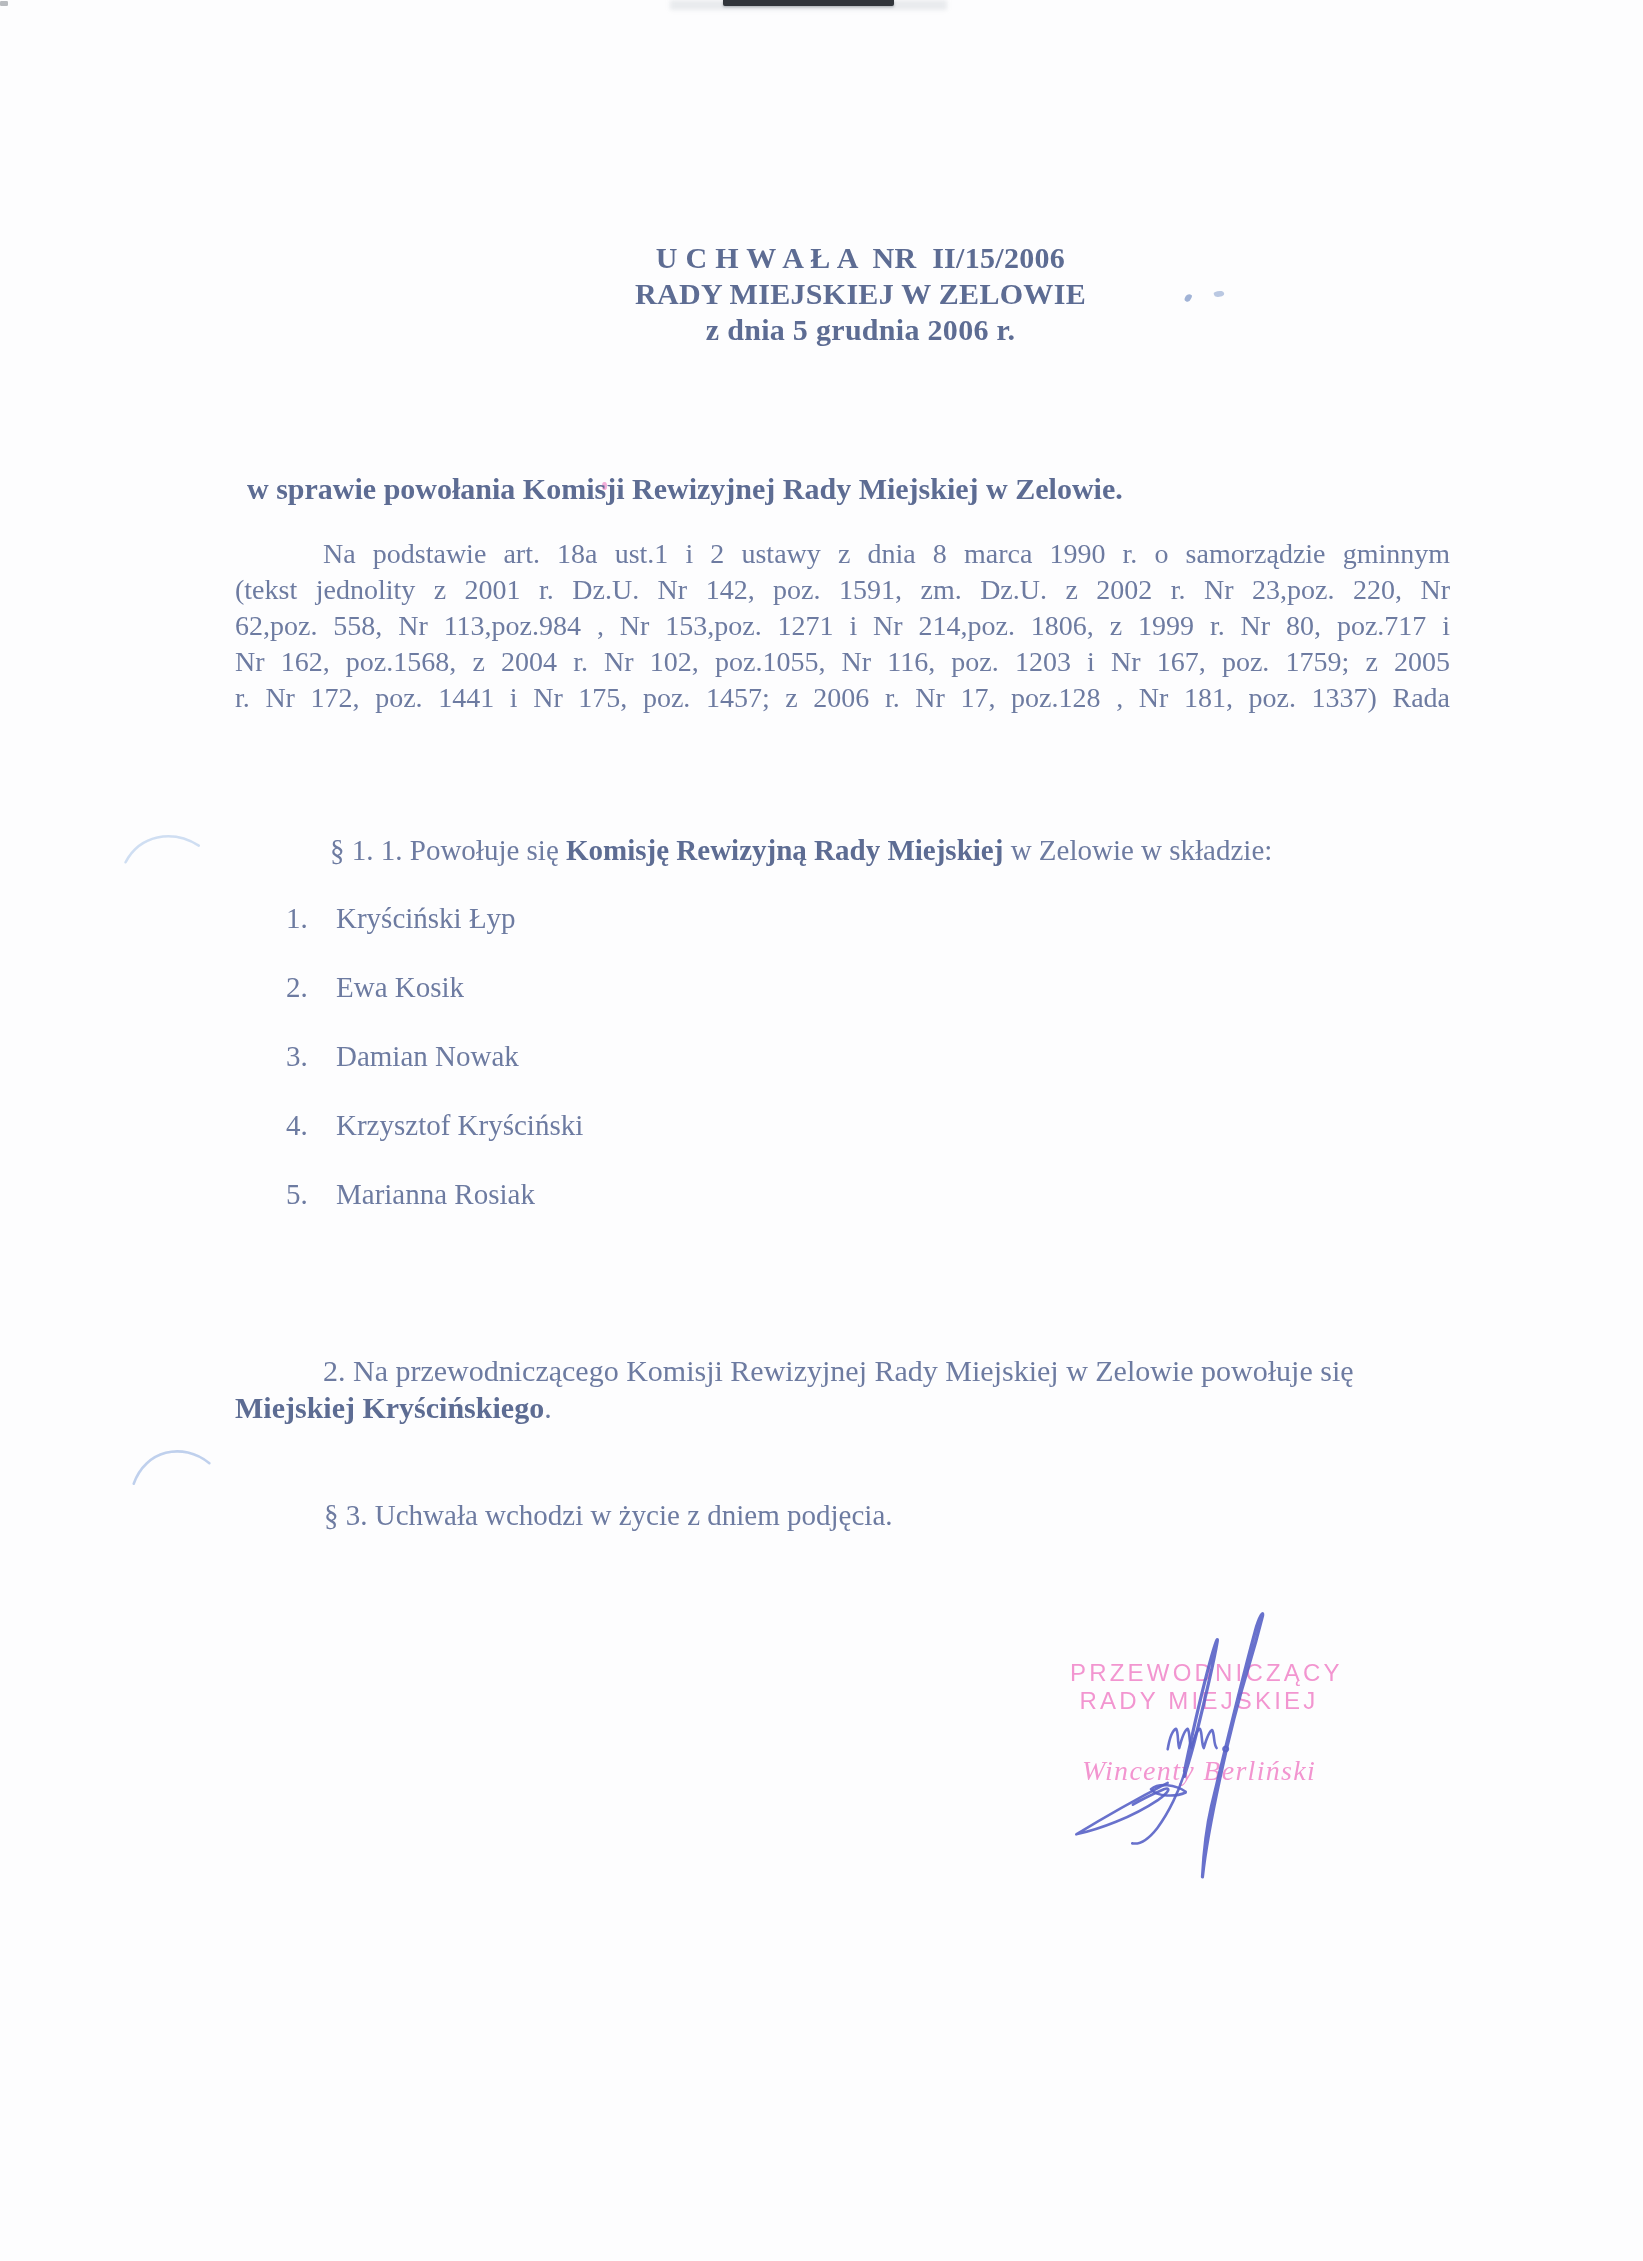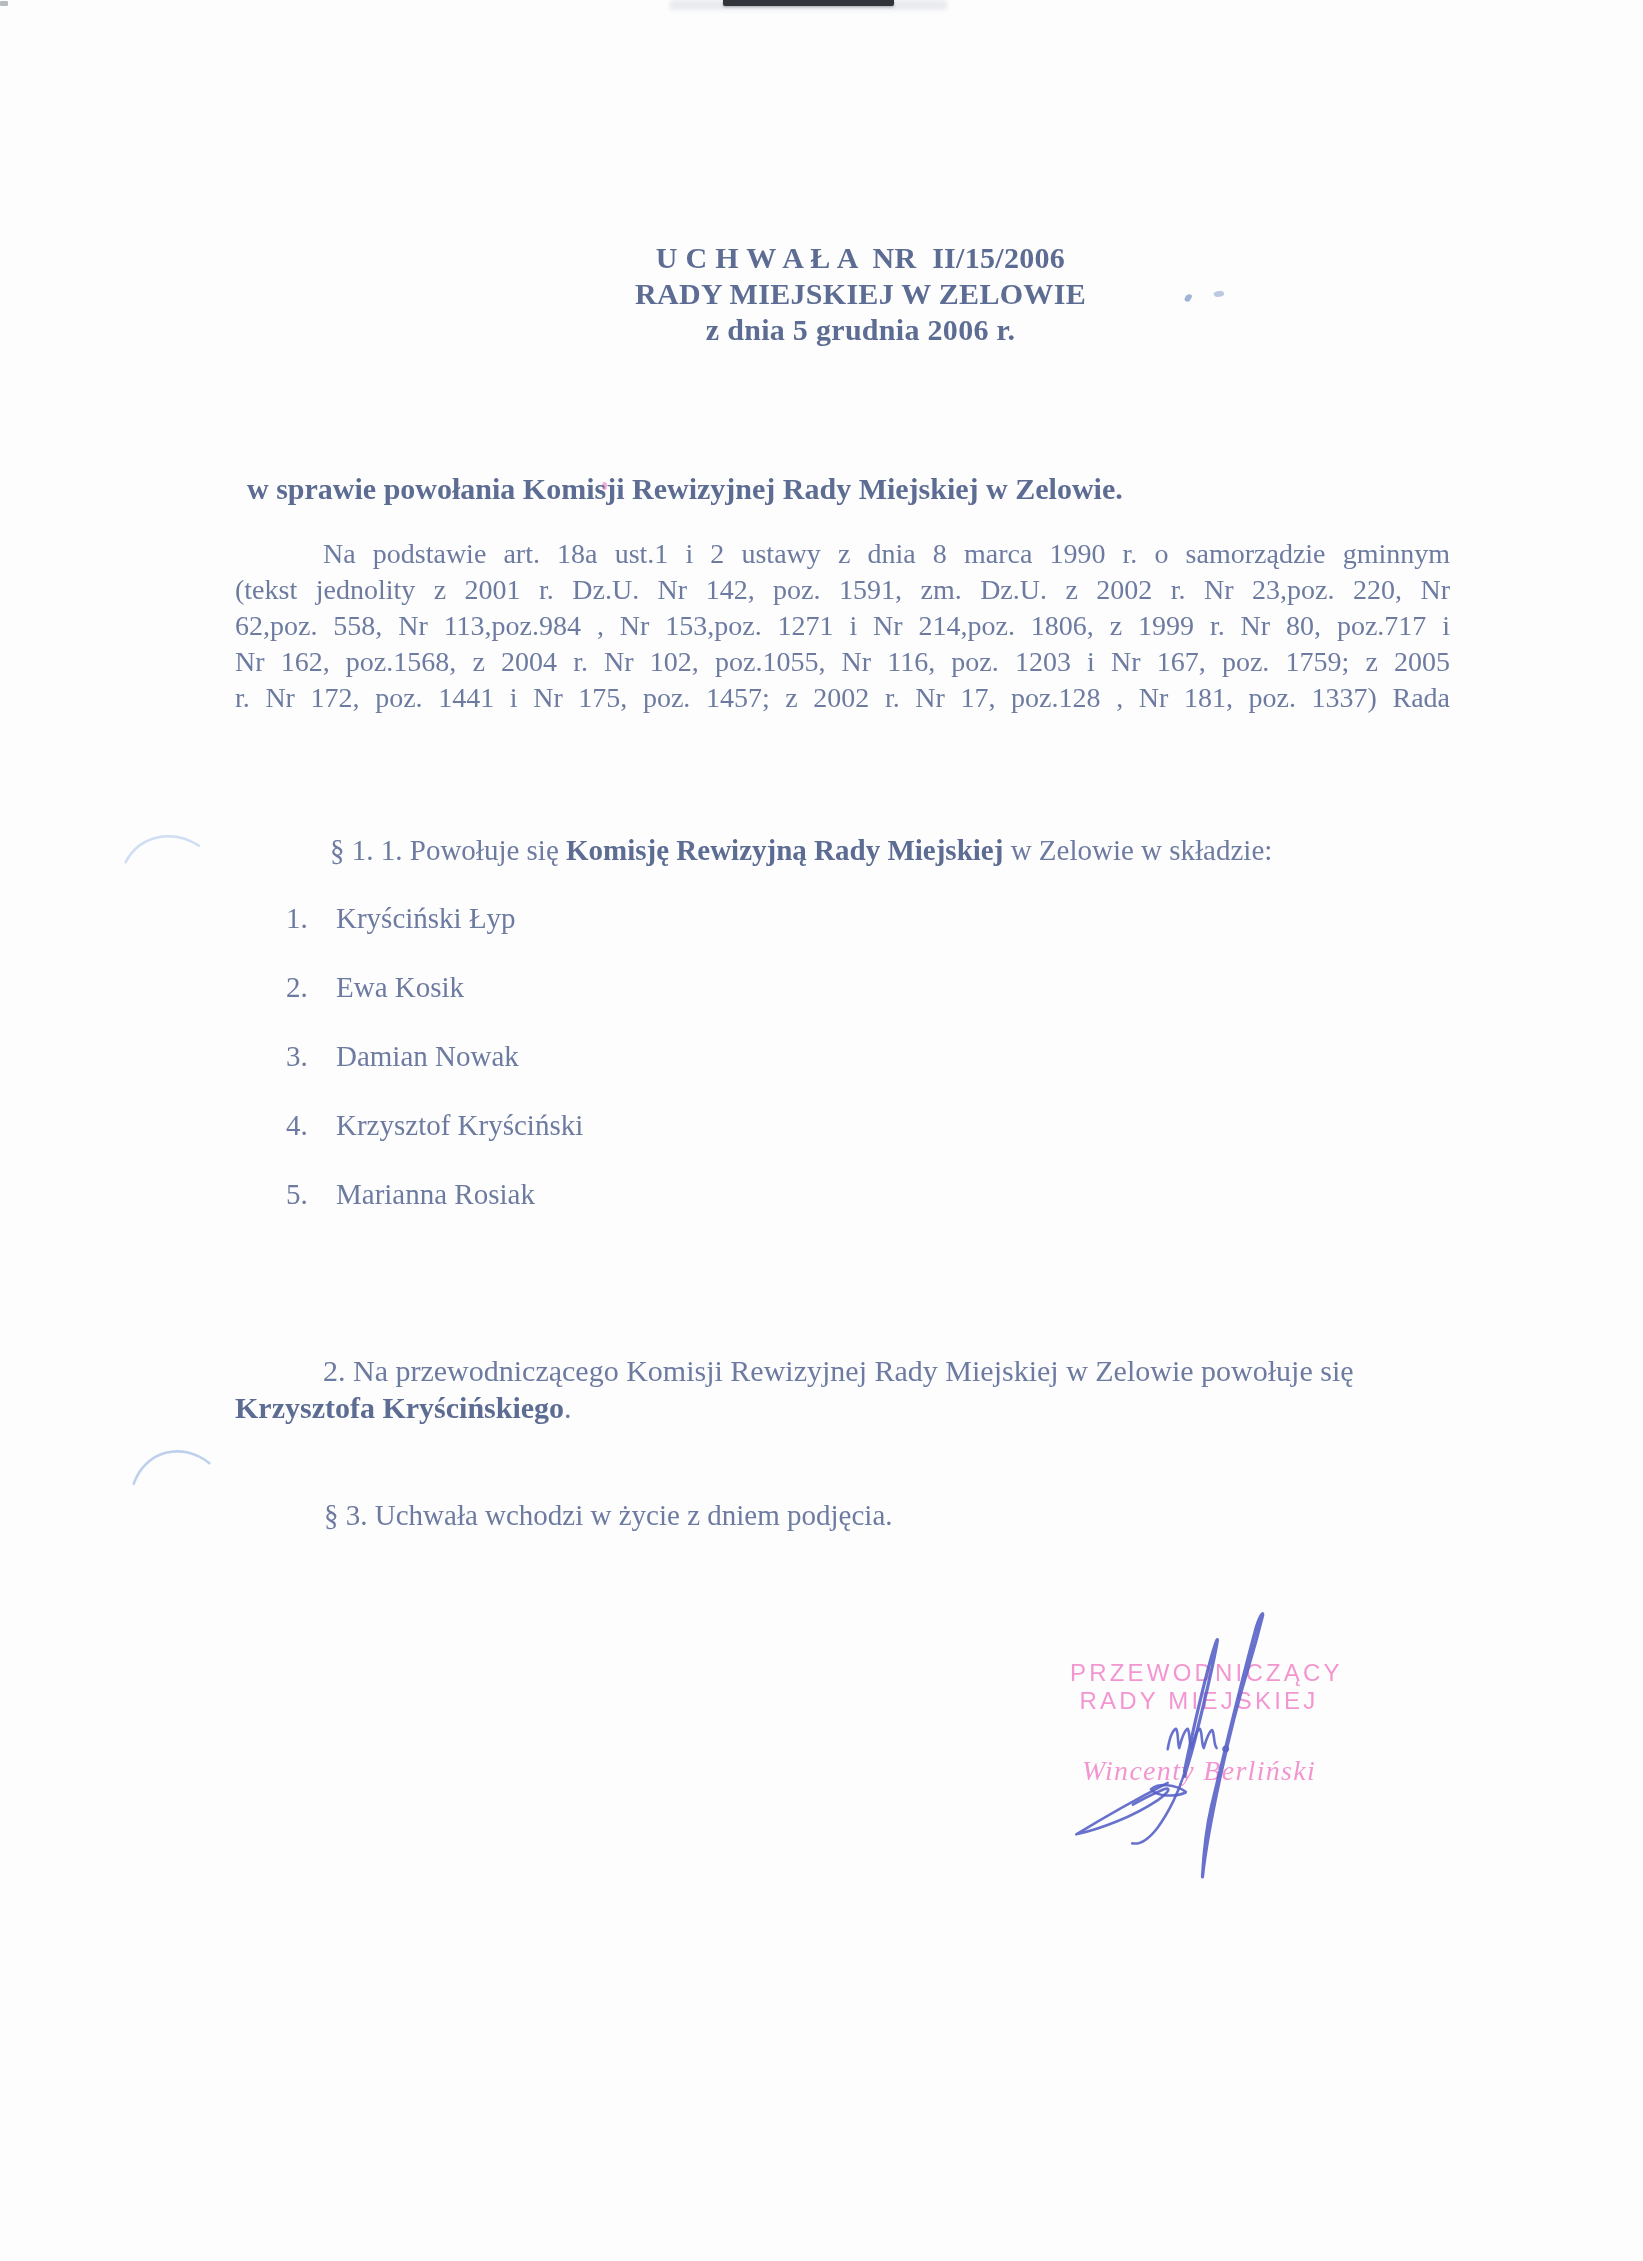--- a/index.html
+++ b/index.html
@@ -115,21 +115,21 @@
     <div class="pre">z dnia 5 grudnia 2006 r.</div>
   </div>
 
   <div class="subject pre">w sprawie powołania Komisji Rewizyjnej Rady Miejskiej w Zelowie.</div>
 
   <div class="legal">
     <div class="jline first">Na  podstawie art. 18a  ust.1 i 2 ustawy z dnia 8 marca 1990 r. o samorządzie gminnym</div>
     <div class="jline">(tekst jednolity z  2001 r. Dz.U. Nr 142, poz. 1591, zm. Dz.U. z 2002 r. Nr 23,poz. 220, Nr</div>
     <div class="jline">62,poz. 558, Nr 113,poz.984 , Nr 153,poz. 1271 i Nr 214,poz. 1806, z 1999 r. Nr 80, poz.717 i</div>
     <div class="jline">Nr 162, poz.1568, z 2004 r. Nr 102, poz.1055, Nr 116, poz. 1203 i Nr 167, poz. 1759; z 2005</div>
-    <div class="jline">r. Nr 172, poz. 1441 i Nr 175, poz. 1457; z 2002 r. Nr 17, poz.128 ,  Nr 181, poz. 1337)  Rada</div>
+    <div class="jline">r. Nr 172, poz. 1441 i Nr 175, poz. 1457; z 2006 r. Nr 17, poz.128 ,  Nr 181, poz. 1337)  Rada</div>
   </div>
 
   <div class="sec1"><span class="pre">§ 1. 1. Powołuje się </span><b class="pre">Komisję Rewizyjną Rady Miejskiej</b><span class="pre"> w Zelowie w składzie:</span></div>
 
   <div class="members">
     <div class="member">
       <span class="num">1.</span>
       <span>Kryściński Łyp</span>
     </div>
     <div class="member">
@@ -145,21 +145,21 @@
       <span>Krzysztof Kryściński</span>
     </div>
     <div class="member">
       <span class="num">5.</span>
       <span>Marianna Rosiak</span>
     </div>
   </div>
 
   <div class="sec2">
     <div class="l1 pre">2. Na przewodniczącego Komisji Rewizyjnej Rady Miejskiej w Zelowie powołuje się</div>
-    <div><b class="pre">Krzysztofa Kryścińskiego</b><span class="pre">.</span></div>
+    <div><b class="pre">Miejskiej Kryścińskiego</b><span class="pre">.</span></div>
   </div>
 
   <div class="sec3 pre">§ 3. Uchwała wchodzi w życie z dniem podjęcia.</div>
 
   <div class="stamp">
     <div class="sline">PRZEWODNICZĄCY</div>
     <div class="sline">RADY MIEJSKIEJ</div>
     <div class="sname">Wincenty Berliński</div>
   </div>
 

